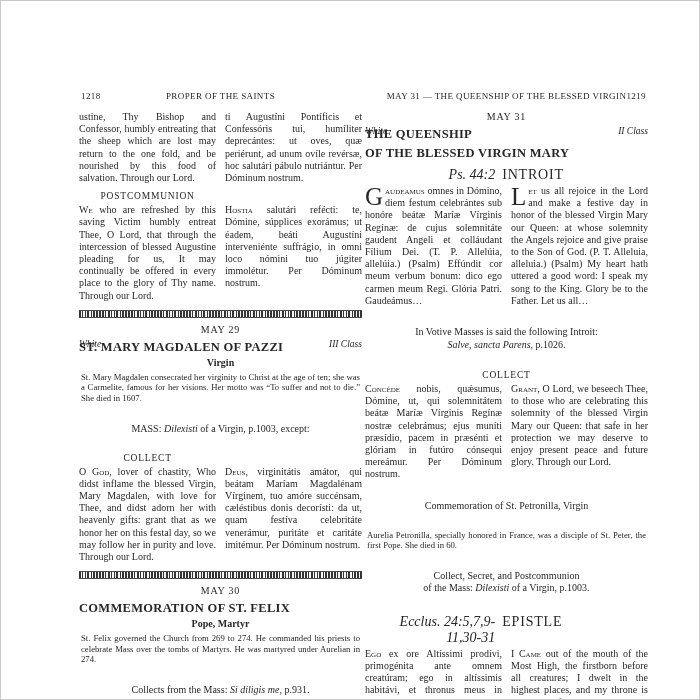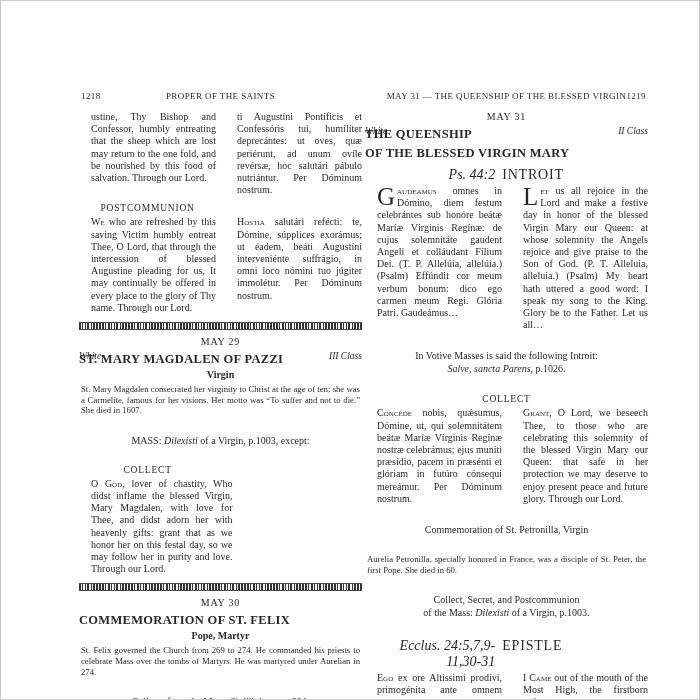--- a/index.html
+++ b/index.html
@@ -19,21 +19,21 @@
     box-sizing:border-box;
   }
   .page{width:283px;flex:0 0 283px;}
   
   .rh{position:relative;height:14px;font-size:9px;letter-spacing:.4px;margin-bottom:6px;white-space:nowrap;}
   .rh .rh-center{display:block;text-align:center;}
   .rh .folio-left{position:absolute;left:2px;top:0;}
   .rh .folio-right{position:absolute;right:2px;top:0;}
   
   .cols{display:flex;gap:9px;margin:2px 0 6px 0;}
-  .col{width:50%;font-size:10px;line-height:12.2px;text-align:justify;margin-left:12px;}
+  .col{width:50%;font-size:10px;line-height:12.2px;text-align:justify;}
   .sc{font-variant:small-caps;}
   .dropcap{float:left;font-size:25px;line-height:21px;padding:1px 2px 0 0;font-weight:400;}
   
   .sec-head{font-size:9.5px;letter-spacing:.8px;text-align:center;margin:7px 0 3px 0;}
   .head-col1{width:48.5%;}
   .date-line{font-size:10px;letter-spacing:.8px;text-align:center;margin:6px 0 2px 0;}
   .title-row{position:relative;text-align:left;margin:1px 0;}
   .feast-title{font-size:12.5px;font-weight:bold;letter-spacing:.3px;}
   .rubric{position:absolute;left:0;top:2px;font-style:italic;font-size:9.5px;font-weight:normal;}
   .class-label{position:absolute;right:0;top:2px;font-style:italic;font-size:9.5px;font-weight:normal;}
@@ -85,20 +85,21 @@
         <span class="feast-title">ST. MARY MAGDALEN OF PAZZI</span>
         <span class="class-label">III Class</span>
       </div>
       <div class="subtitle">Virgin</div>
       <div class="bio">St. Mary Magdalen consecrated her virginity to Christ at the age of ten; she was a Carmelite, famous for her visions. Her motto was “To suffer and not to die.” She died in 1607.</div>
       <div class="center-line"><span>MASS: </span><span class="it">Dilexisti</span><span> of a Virgin, p.1003, except:</span></div>
 
       <div class="sec-head head-col1">COLLECT</div>
       <div class="cols">
         <div class="col"><span class="sc">O God</span><span>, lover of chastity, Who didst inflame the blessed Virgin, Mary Magdalen, with love for Thee, and didst adorn her with heavenly gifts: grant that as we honor her on this festal day, so we may follow her in purity and love. Through our Lord.</span></div>
+        <div class="col"><span class="sc">Deus</span><span>, virginitátis amátor, qui beátam Maríam Magdalénam Vírginem, tuo amóre succénsam, cæléstibus donis decorísti: da ut, quam festíva celebritáte venerámur, puritáte et caritáte imitémur. Per Dóminum nostrum.</span></div>
       </div>
 
       <div class="divider"></div>
 
       <div class="date-line">MAY 30</div>
       <div class="title-row">
         <span class="feast-title">COMMEMORATION OF ST. FELIX</span>
       </div>
       <div class="subtitle">Pope, Martyr</div>
       <div class="bio">St. Felix governed the Church from 269 to 274. He commanded his priests to celebrate Mass over the tombs of Martyrs. He was martyred under Aurelian in 274.</div>

